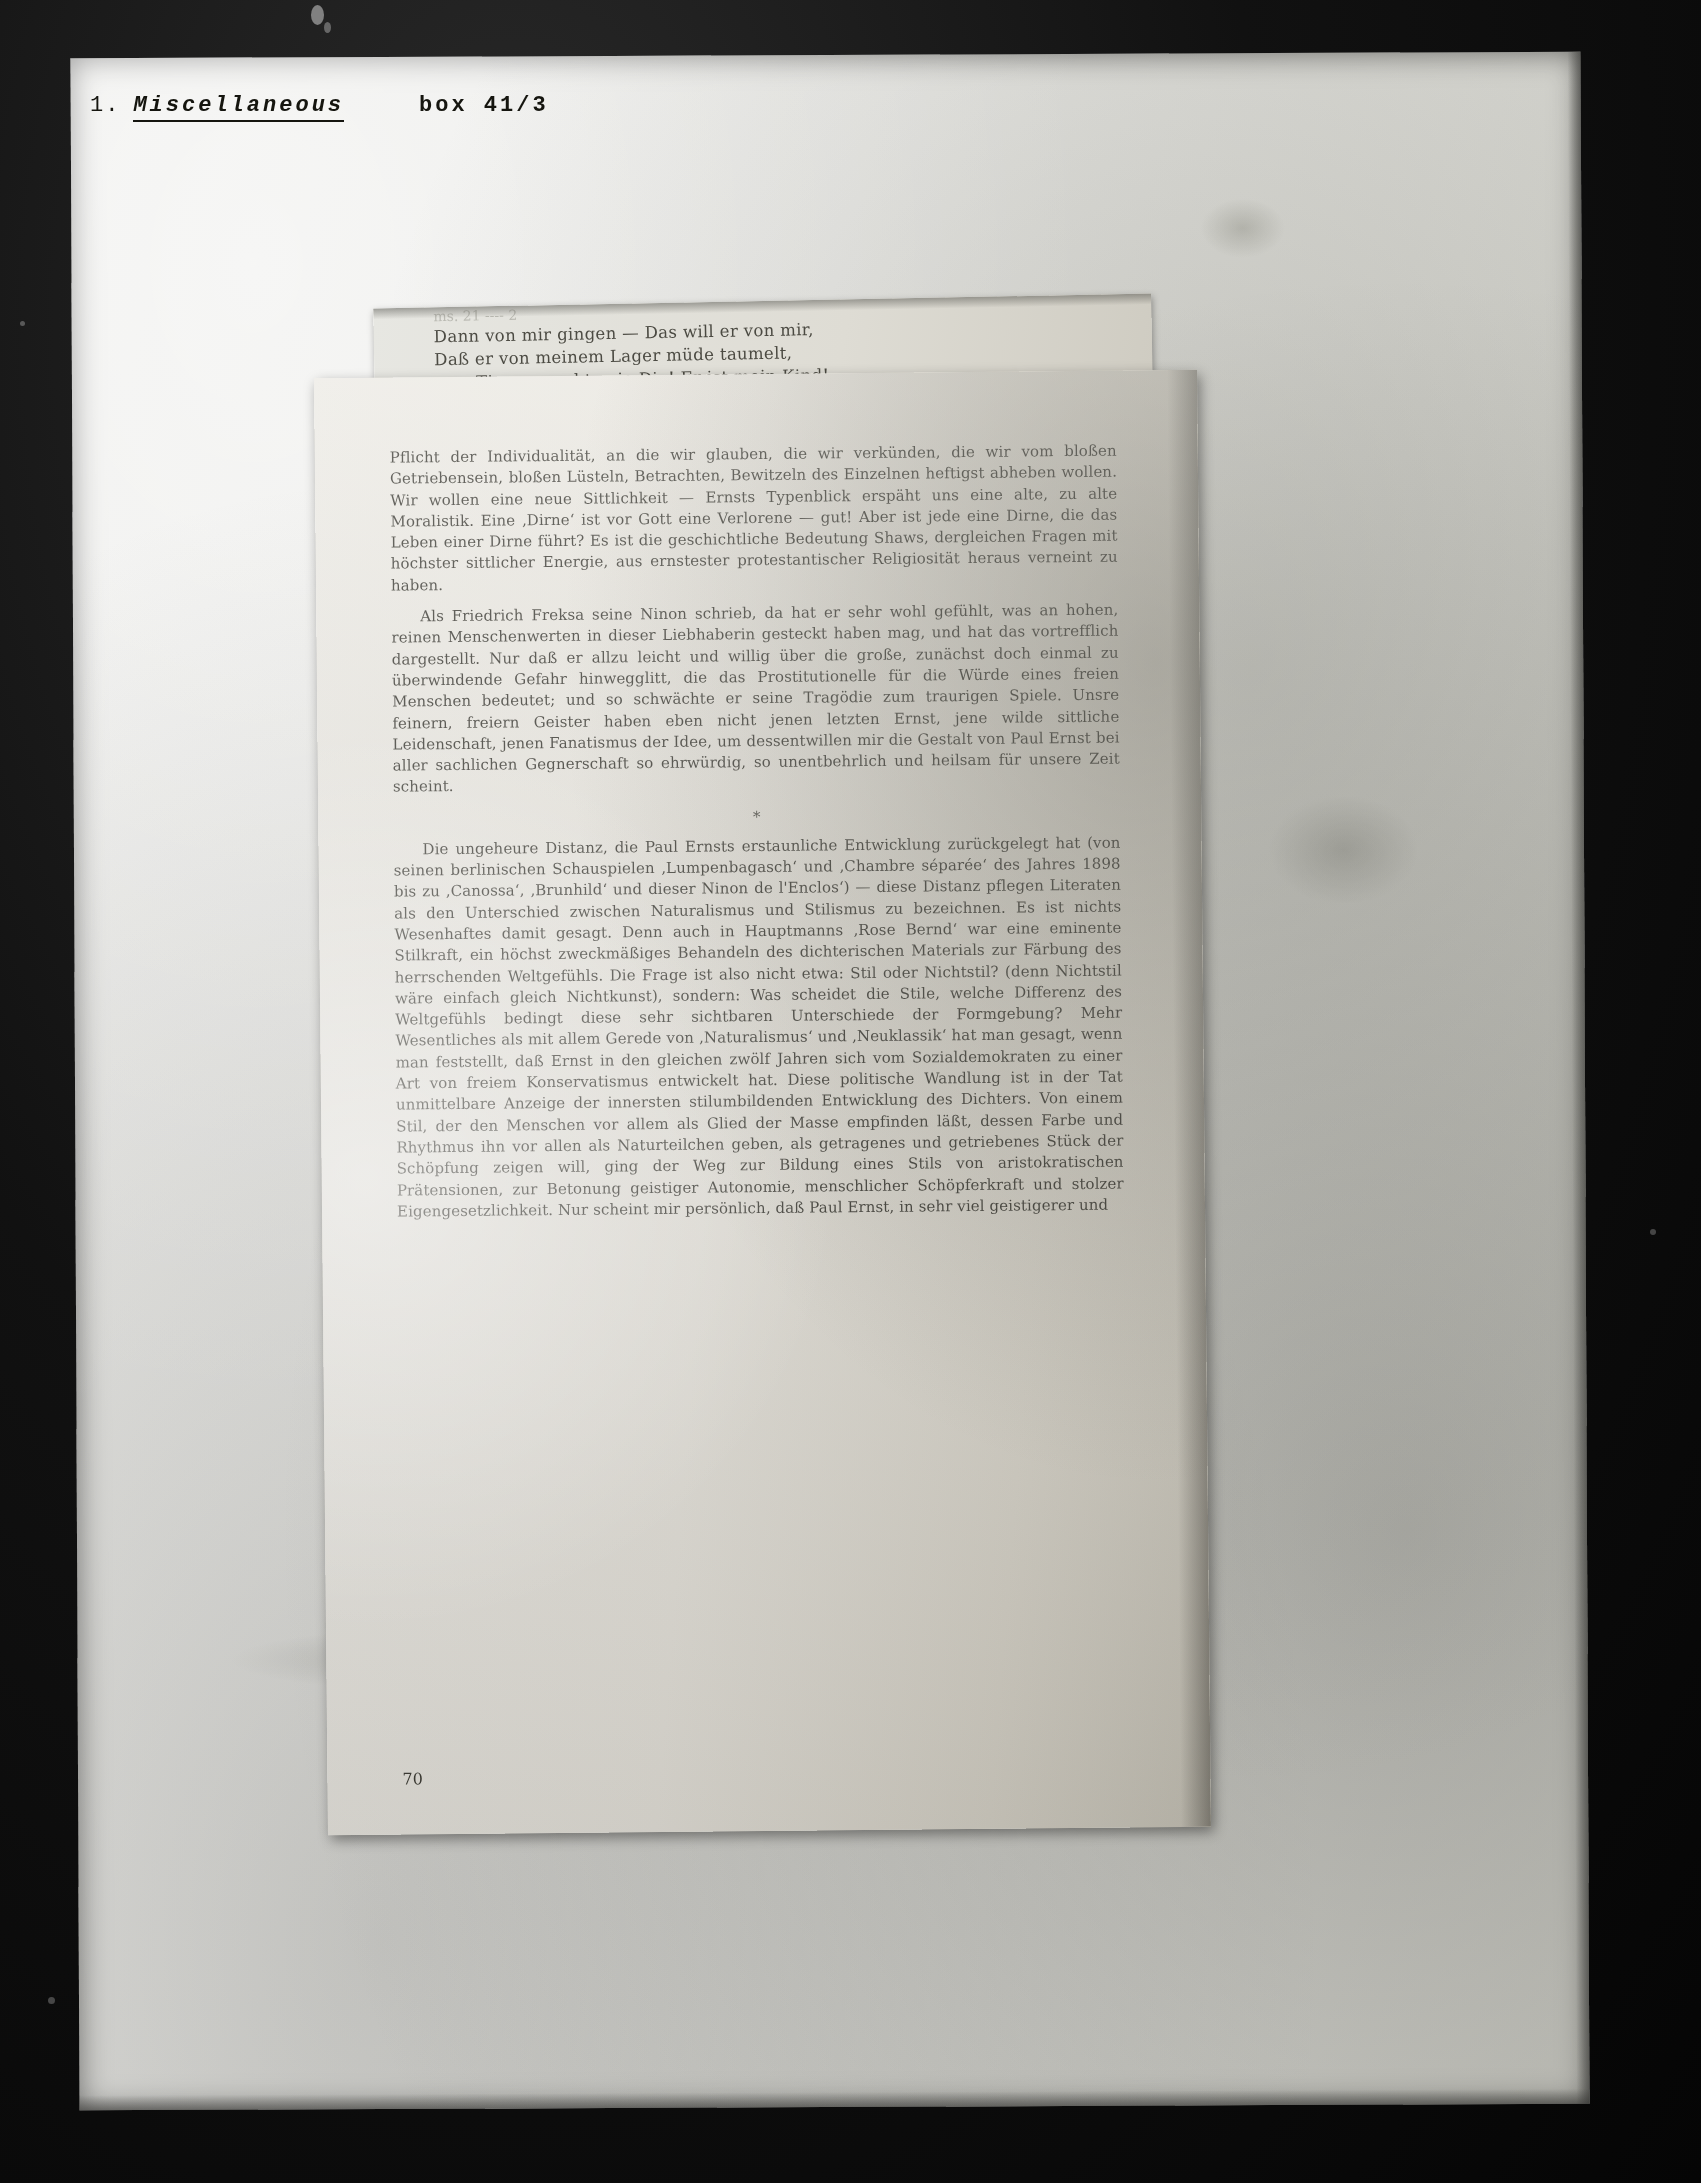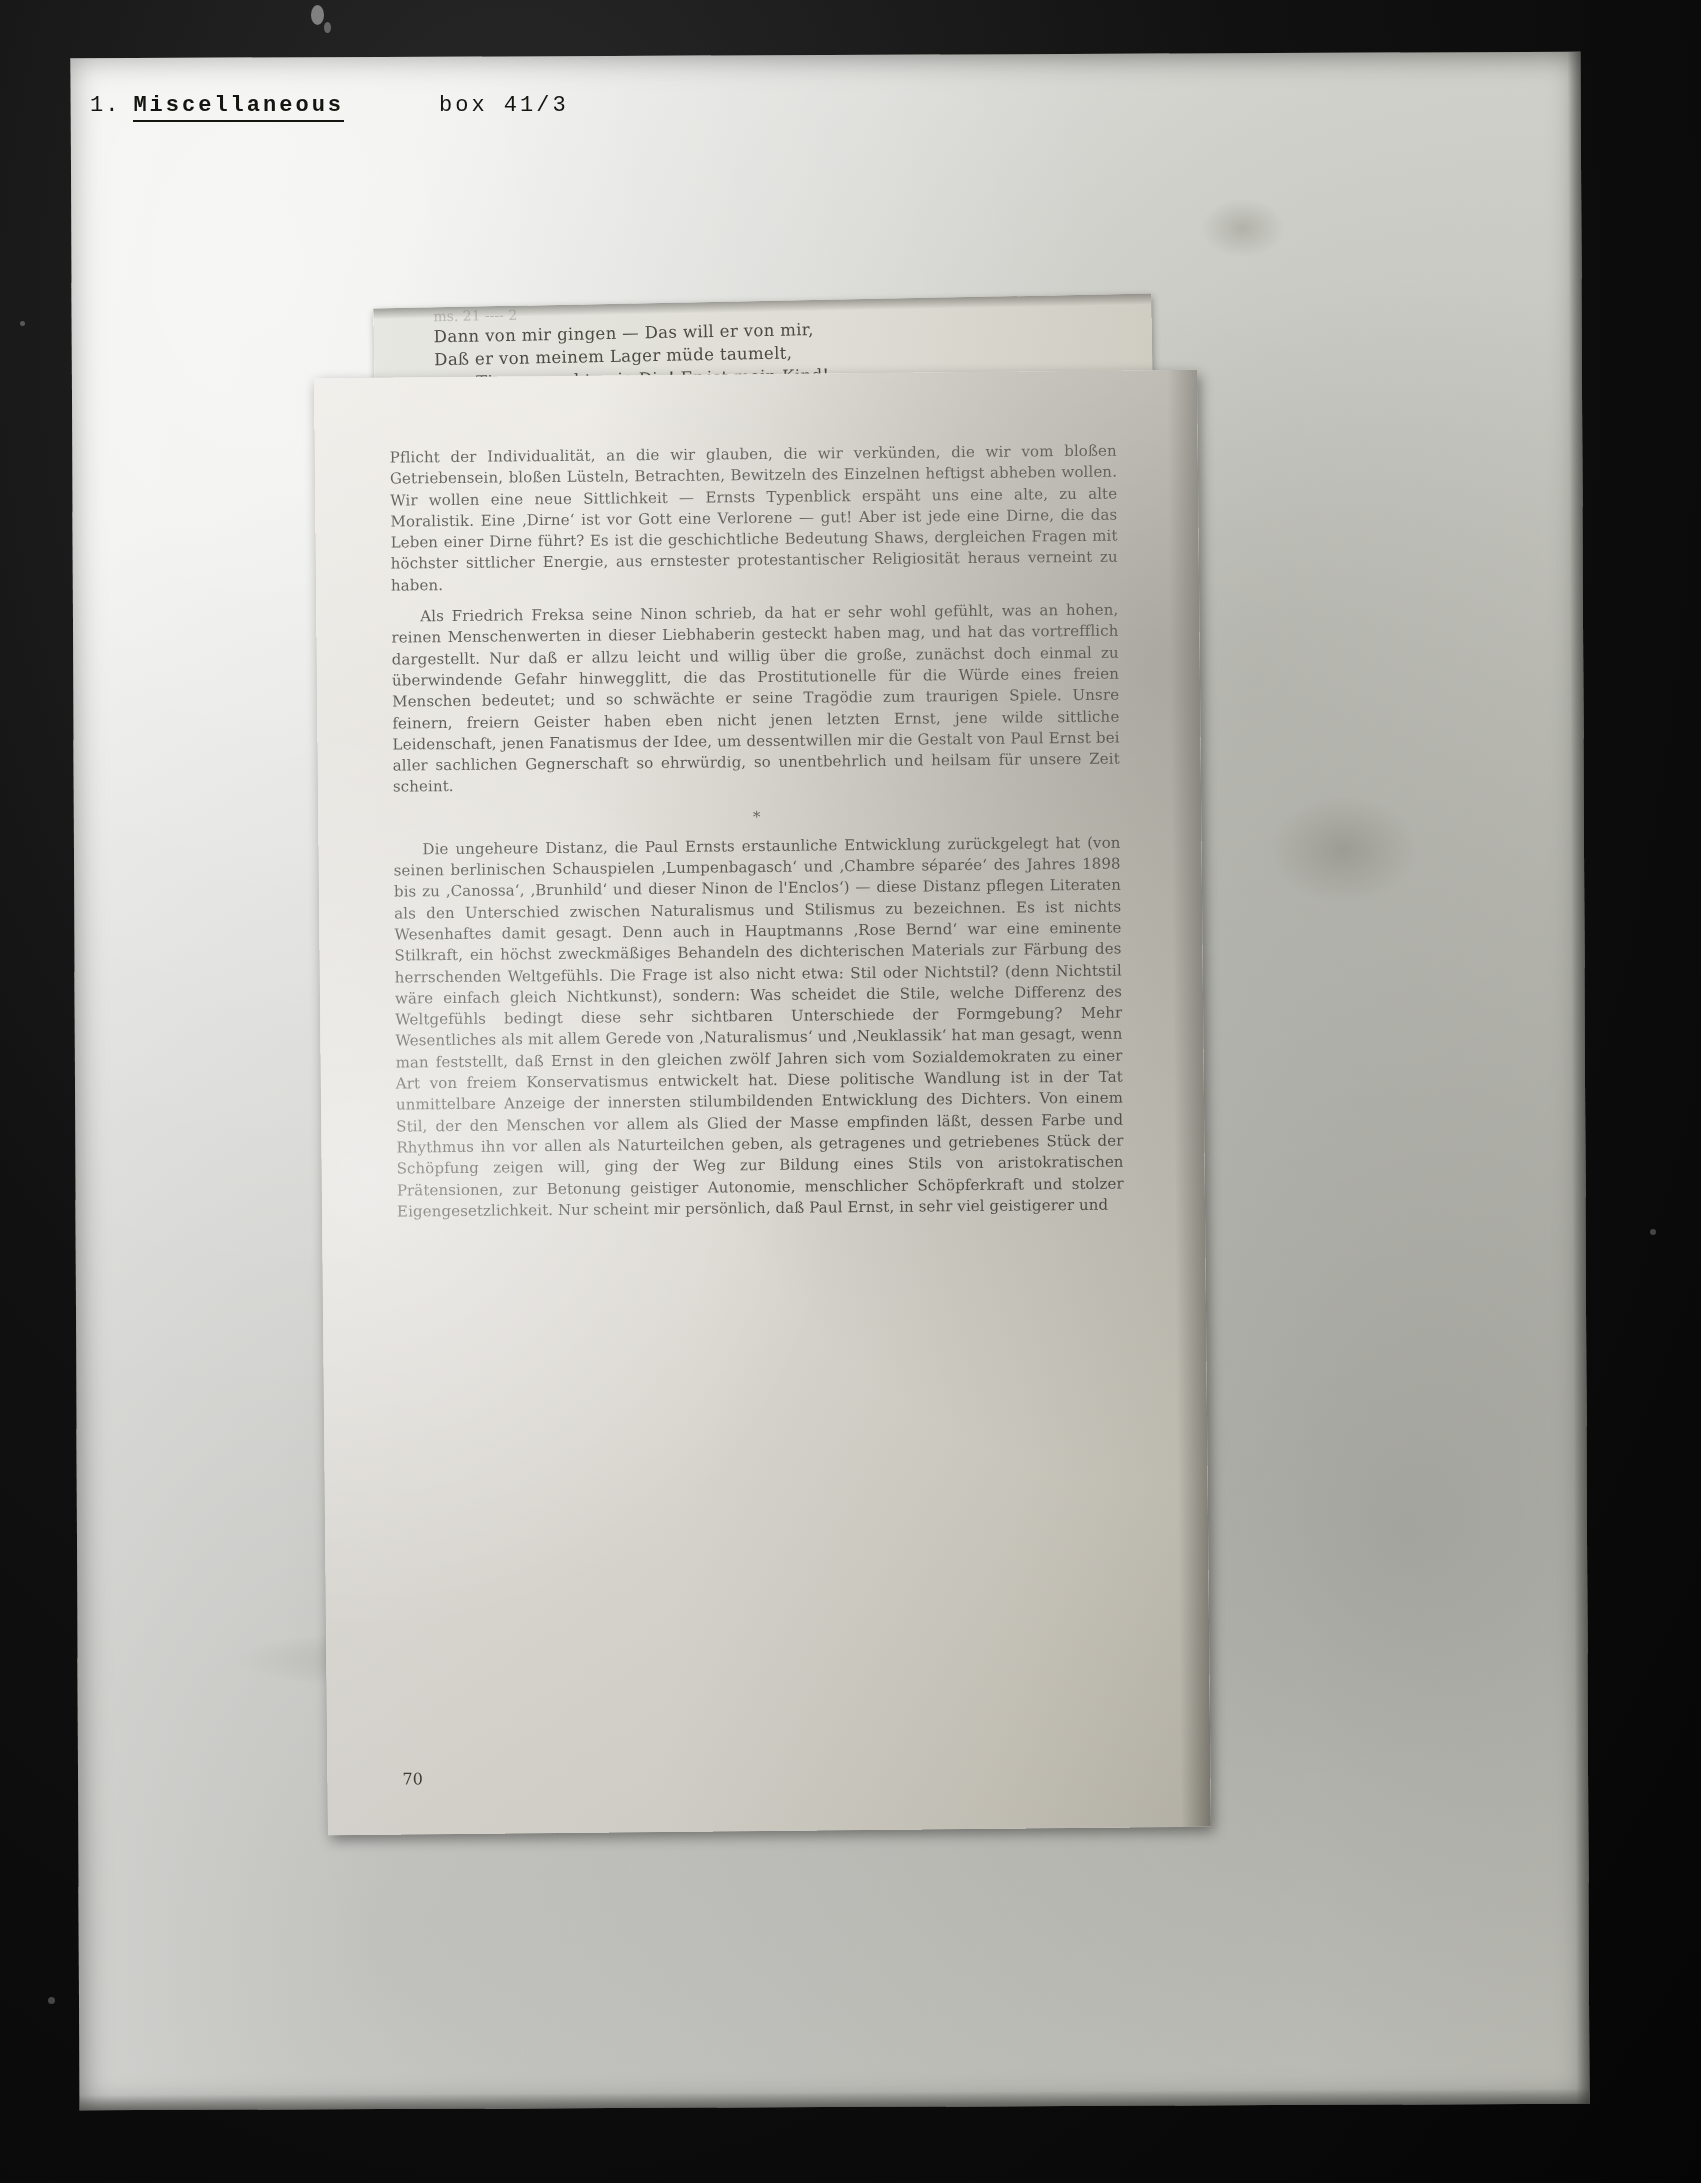--- a/index.html
+++ b/index.html
@@ -76,22 +76,23 @@
     color: #15150f;
     white-space: nowrap;
   }
   #header .num { margin-right: 13px; }
   #header .cat {
     border-bottom: 2.5px solid #15150f;
     padding-bottom: 1.5px;
     margin-right: 75px;
     font-weight: 700;
     letter-spacing: 3px;
-  }
-  #header .box { font-weight: 400; letter-spacing: 3px; margin-left: 20px; }
+    font-style: italic;
+  }
+  #header .box { font-weight: 700; letter-spacing: 3px; }
 
   
   #verse-slip {
     position: absolute;
     left: 374px;
     top: 301px;
     width: 778px;
     height: 93px;
     background: linear-gradient(100deg,#e7e7e2 0%, #dedcd4 60%, #cfccc2 100%);
     transform: rotate(-1.1deg);

